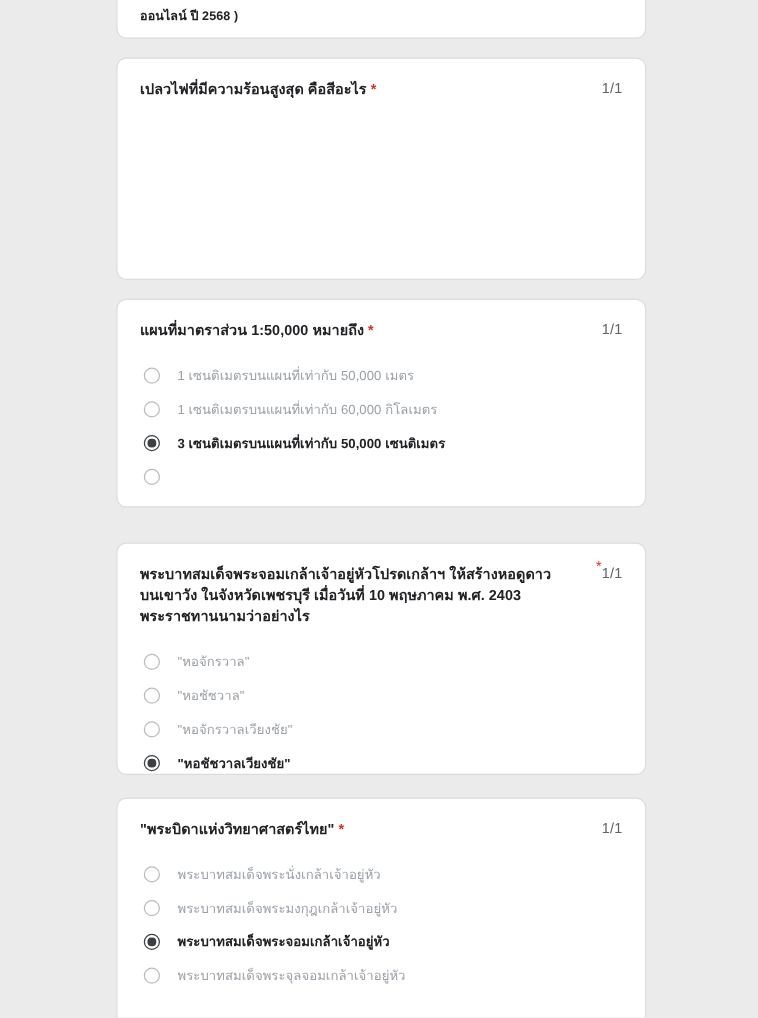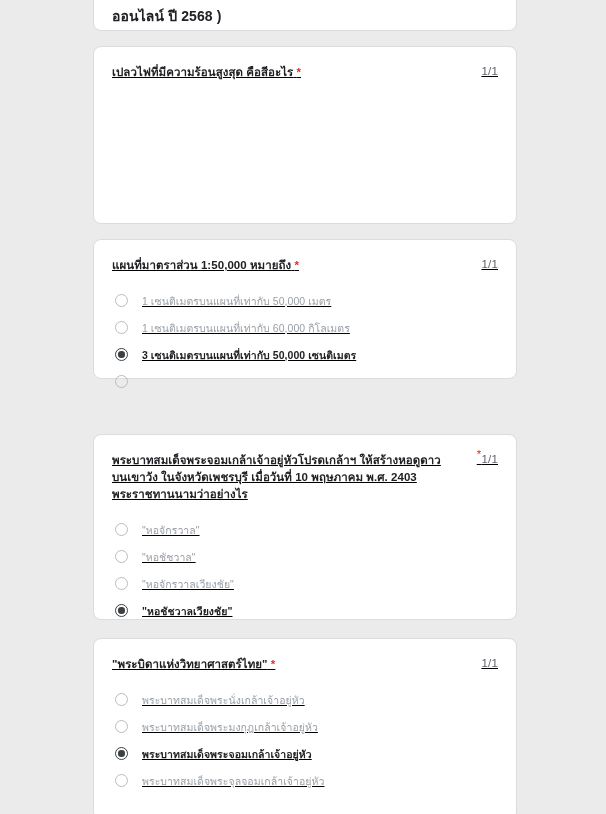--- a/index.html
+++ b/index.html
@@ -27,34 +27,33 @@
     left: 93px;
     width: 424px;
     box-sizing: border-box;
     background: #ffffff;
     border: 1px solid #dadce0;
     border-radius: 8px;
   }
 
   .card-inner {
     padding: 0 18px;
-    text-decoration: underline;
   }
 
   
   .card-partial {
     top: -40px;
     height: 71px;
     overflow: hidden;
   }
   .partial-text {
     position: absolute;
     left: 18px;
     top: 44px;
-    font-size: 14px;
+    font-size: 10px;
     font-weight: 700;
     color: #202124;
     letter-spacing: 0.1px;
     white-space: nowrap;
   }
 
   .q-head {
     display: flex;
     align-items: flex-start;
     justify-content: space-between;
@@ -134,21 +133,21 @@
     letter-spacing: 0.05px;
     line-height: 14px;
   }
   .option.selected .option-label {
     color: #202124;
     font-weight: 700;
   }
 
   
   #card-q1 { top: 46px; height: 178px; }
-  #card-q2 { top: 239px; height: 140px; }
+  #card-q2 { top: 239px; height: 167px; }
   #card-q3 { top: 434px; height: 186px; }
   #card-q4 { top: 638px; height: 182px; }
 </style>
 </head>
 <body>
 
 <div class="page">
 
   <div class="card card-partial">
     <div class="partial-text">ออนไลน์ ปี 2568 )</div>

